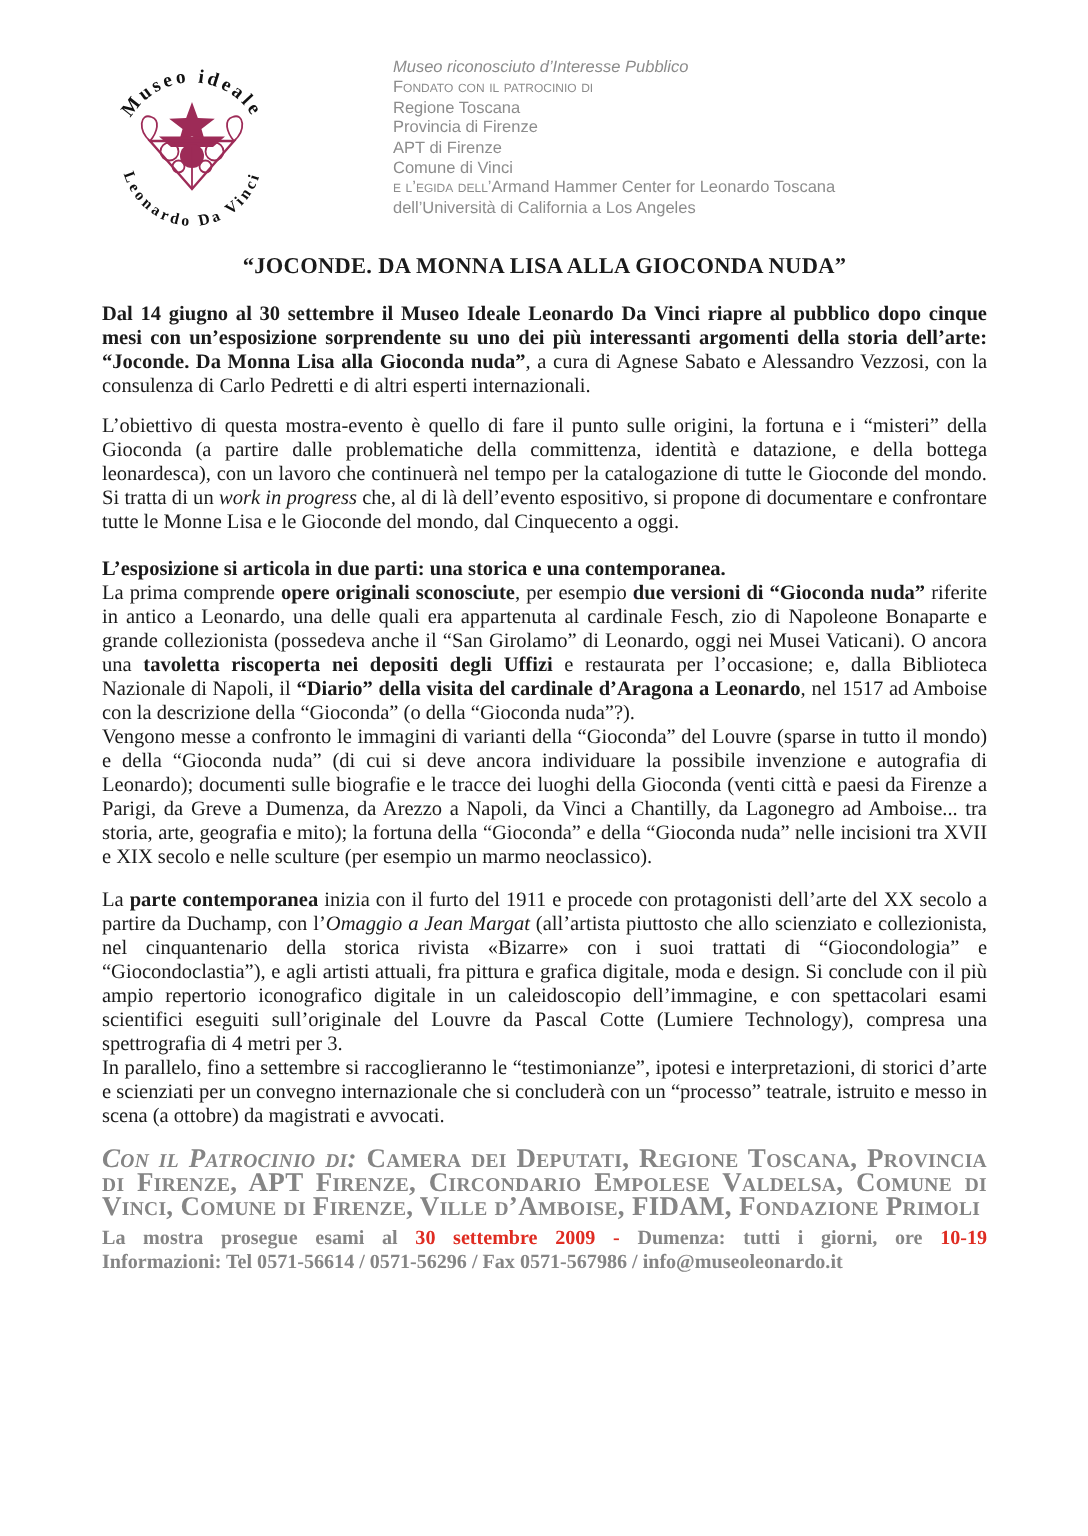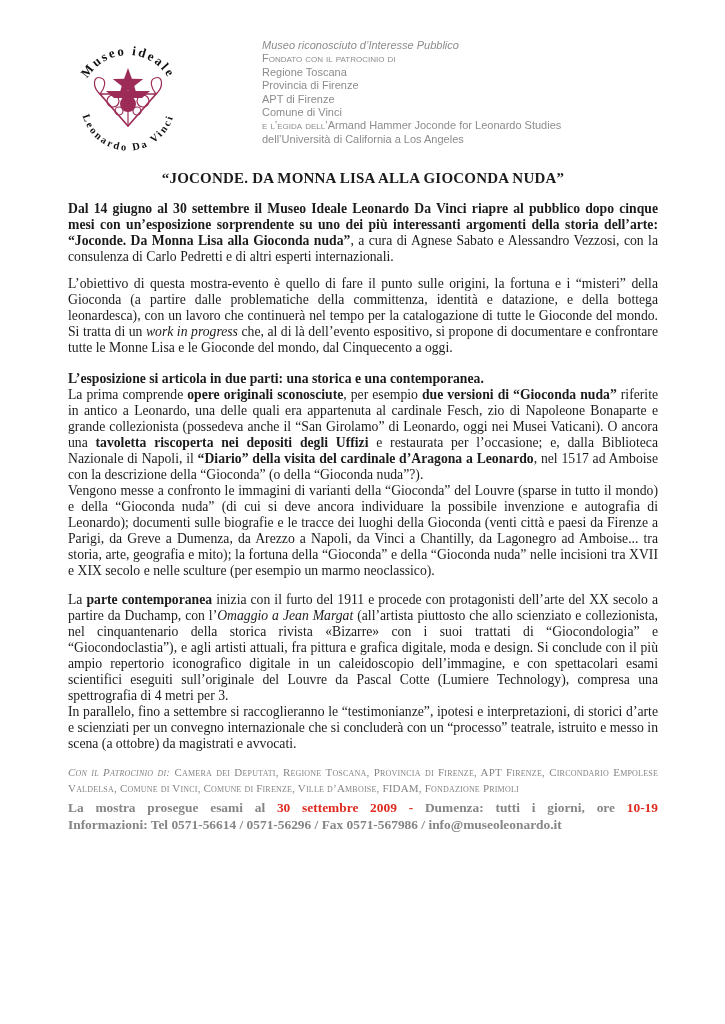--- a/index.html
+++ b/index.html
@@ -73,26 +73,27 @@
   
   .run-b{font-weight:700;}
   .run-i{font-style:italic;text-align:right;}
   .run-sc{font-variant:small-caps;}
   .run-isc{font-variant:small-caps;font-style:italic;}
   .run-gb{font-weight:700;color:var(--footer-gray);}
   .run-rb{font-weight:700;color:var(--accent-red);}
   
   .footer{margin-top:12px;}
   .patrocinio{
-    font-size:11px;
+    font-size:18px;
     line-height:16.2px;
     color:var(--footer-gray);
     text-align:justify;
     letter-spacing:.2px;
     margin:0;
+    font-weight:bold;
   }
   .patrocinio .run-sc,.patrocinio .run-isc{font-variant:small-caps;}
   .info-line{
     font-size:13.4px;
     line-height:16.2px;
     margin:0;
     color:var(--footer-gray);
   }
   .info-line.first{margin-top:4px;}
   .justify-last{
@@ -133,21 +134,21 @@
         </g>
       </svg>
     </div>
     <div class="patronage-block">
       <div class="patronage-line"><span class="run-i">Museo riconosciuto d’Interesse Pubblico</span></div>
       <div class="patronage-line"><span class="run-sc">Fondato con il patrocinio di</span></div>
       <div class="patronage-line"><span>Regione Toscana</span></div>
       <div class="patronage-line"><span>Provincia di Firenze</span></div>
       <div class="patronage-line"><span>APT di Firenze</span></div>
       <div class="patronage-line"><span>Comune di Vinci</span></div>
-      <div class="patronage-line"><span class="run-sc">e l’egida dell’</span><span>Armand Hammer Joconde for Leonardo Studies</span></div>
+      <div class="patronage-line"><span class="run-sc">e l’egida dell’</span><span>Armand Hammer Center for Leonardo Toscana</span></div>
       <div class="patronage-line"><span>dell’Università di California a Los Angeles</span></div>
     </div>
   </div>
 
   <h1 class="doc-title">“JOCONDE. DA MONNA LISA ALLA GIOCONDA NUDA”</h1>
 
   <section class="body-text">
     <p class="para tight"><span class="run-b">Dal 14 giugno al 30 settembre il Museo Ideale Leonardo Da Vinci riapre al pubblico dopo cinque mesi con un’esposizione sorprendente su uno dei più interessanti argomenti della storia dell’arte: “Joconde. Da Monna Lisa alla Gioconda nuda”</span><span>, a cura di Agnese Sabato e Alessandro Vezzosi, con la consulenza di Carlo Pedretti e di altri esperti internazionali.</span></p>
     <p class="para"><span>L’obiettivo di questa mostra-evento è quello di fare il punto sulle origini, la fortuna e i “misteri” della Gioconda (a partire dalle problematiche della committenza, identità e datazione, e della bottega leonardesca), con un lavoro che continuerà nel tempo per la catalogazione di tutte le Gioconde del mondo. Si tratta di un </span><span class="run-i">work in progress</span><span> che, al di là dell’evento espositivo, si propone di documentare e confrontare tutte le Monne Lisa e le Gioconde del mondo, dal Cinquecento a oggi.</span></p>
     <p class="para sp-lg"><span class="run-b">L’esposizione si articola in due parti: una storica e una contemporanea.</span></p>

